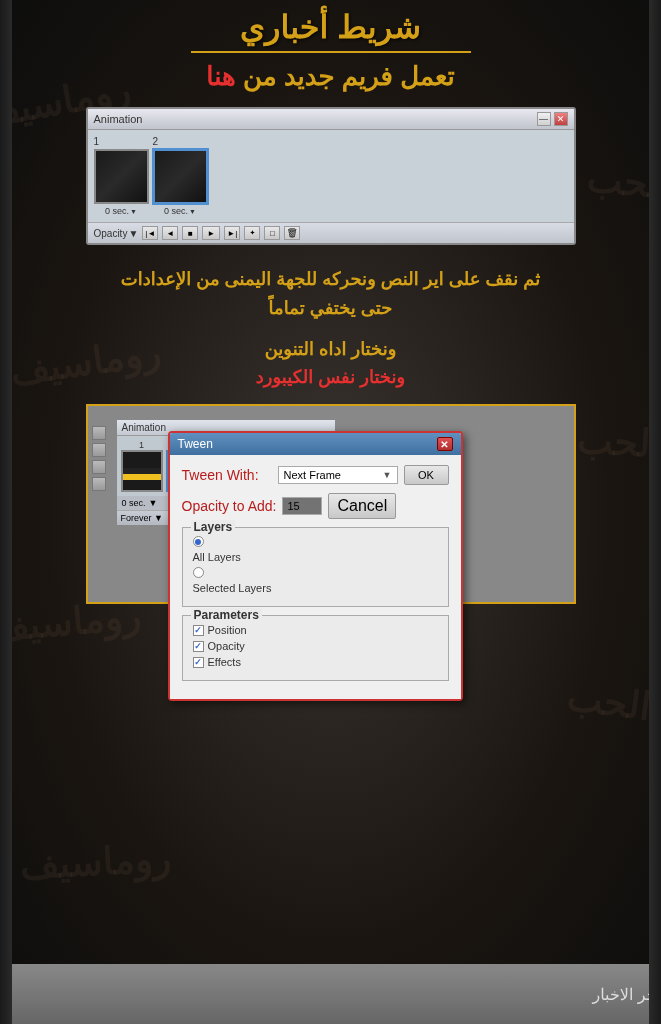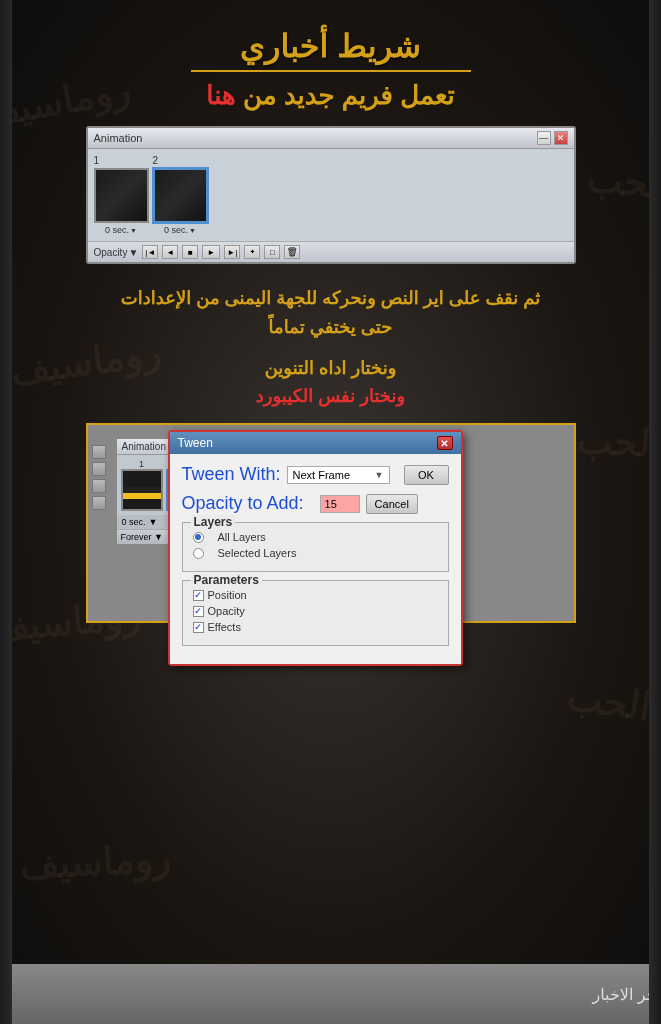--- a/index.html
+++ b/index.html
@@ -34,21 +34,21 @@
     .wm2 { top: 160px; right: -10px; transform: rotate(5deg); }
     .wm3 { top: 340px; left: 10px; transform: rotate(-8deg); }
     .wm4 { top: 420px; right: 0px; transform: rotate(3deg); }
     .wm5 { top: 600px; left: -10px; transform: rotate(-5deg); }
     .wm6 { top: 680px; right: 10px; transform: rotate(7deg); }
     .wm7 { top: 840px; left: 20px; transform: rotate(-3deg); }
 
     .content {
       position: relative;
       z-index: 1;
-      padding: 27px 15px;
+      padding: 8px 15px;
     }
 
     
     .header-title {
       text-align: center;
       margin-bottom: 5px;
     }
 
     .title-arabic {
       font-size: 32px;
@@ -271,21 +271,21 @@
       width: 100%;
       height: 6px;
       background: #222;
       position: absolute;
       bottom: 16px;
     }
 
     
     .tween-dialog {
       position: absolute;
-      top: 5px;
+      top: 25px;
       left: 80px;
       width: 295px;
       background: #f0f0f0;
       border: 2px solid #cc3333;
       border-radius: 4px;
       box-shadow: 3px 3px 8px rgba(0,0,0,0.5);
       z-index: 10;
       font-size: 12px;
       font-family: Arial, sans-serif;
     }
@@ -321,22 +321,22 @@
     }
 
     .tween-row {
       display: flex;
       align-items: center;
       margin-bottom: 8px;
       gap: 6px;
     }
 
     .tween-label {
-      font-size: 18px;
-      color: #1d4ed8;
+      font-size: 14px;
+      color: #b91c1c;
       min-width: 90px;
     }
 
     .tween-select {
       background: white;
       border: 1px solid #aaa;
       padding: 2px 4px;
       font-size: 11px;
       flex: 1;
       display: flex;
@@ -351,41 +351,39 @@
 
     .tween-ok-btn {
       background: linear-gradient(to bottom, #e8e8e8, #c8c8c8);
       border: 1px solid #999;
       padding: 3px 12px;
       font-size: 11px;
       cursor: pointer;
       border-radius: 2px;
       min-width: 45px;
       text-align: center;
-      margin-left: 8px;
     }
 
     .tween-cancel-btn {
       background: linear-gradient(to bottom, #e8e8e8, #c8c8c8);
       border: 1px solid #999;
       padding: 3px 8px;
-      font-size: 11px;
+      font-size: 16px;
       cursor: pointer;
       border-radius: 2px;
       min-width: 45px;
       text-align: left;
     }
 
     .tween-input {
       border: 1px solid #aaa;
       padding: 2px 4px;
       width: 40px;
       font-size: 11px;
-      background: #fca5a5;
-      margin-left: 10px;
+      background: #737373;
     }
 
     .tween-section {
       border: 1px solid #aaa;
       padding: 8px 10px;
       margin-bottom: 8px;
       position: relative;
       background: #ebebeb;
     }
 
@@ -395,25 +393,26 @@
       left: 8px;
       background: #ebebeb;
       padding: 0 3px;
       font-size: 12px;
       color: #333;
       font-weight: bold;
     }
 
     .radio-row {
       display: flex;
-      align-items: center;
-      gap: 14px;
+      align-items: flex-start;
+      gap: 4px;
       margin-bottom: 4px;
       font-size: 11px;
       color: #333;
+      flex-direction: column;
     }
 
     .radio-circle {
       width: 11px;
       height: 11px;
       border: 1px solid #888;
       border-radius: 50%;
       background: white;
       display: flex;
       align-items: center;

